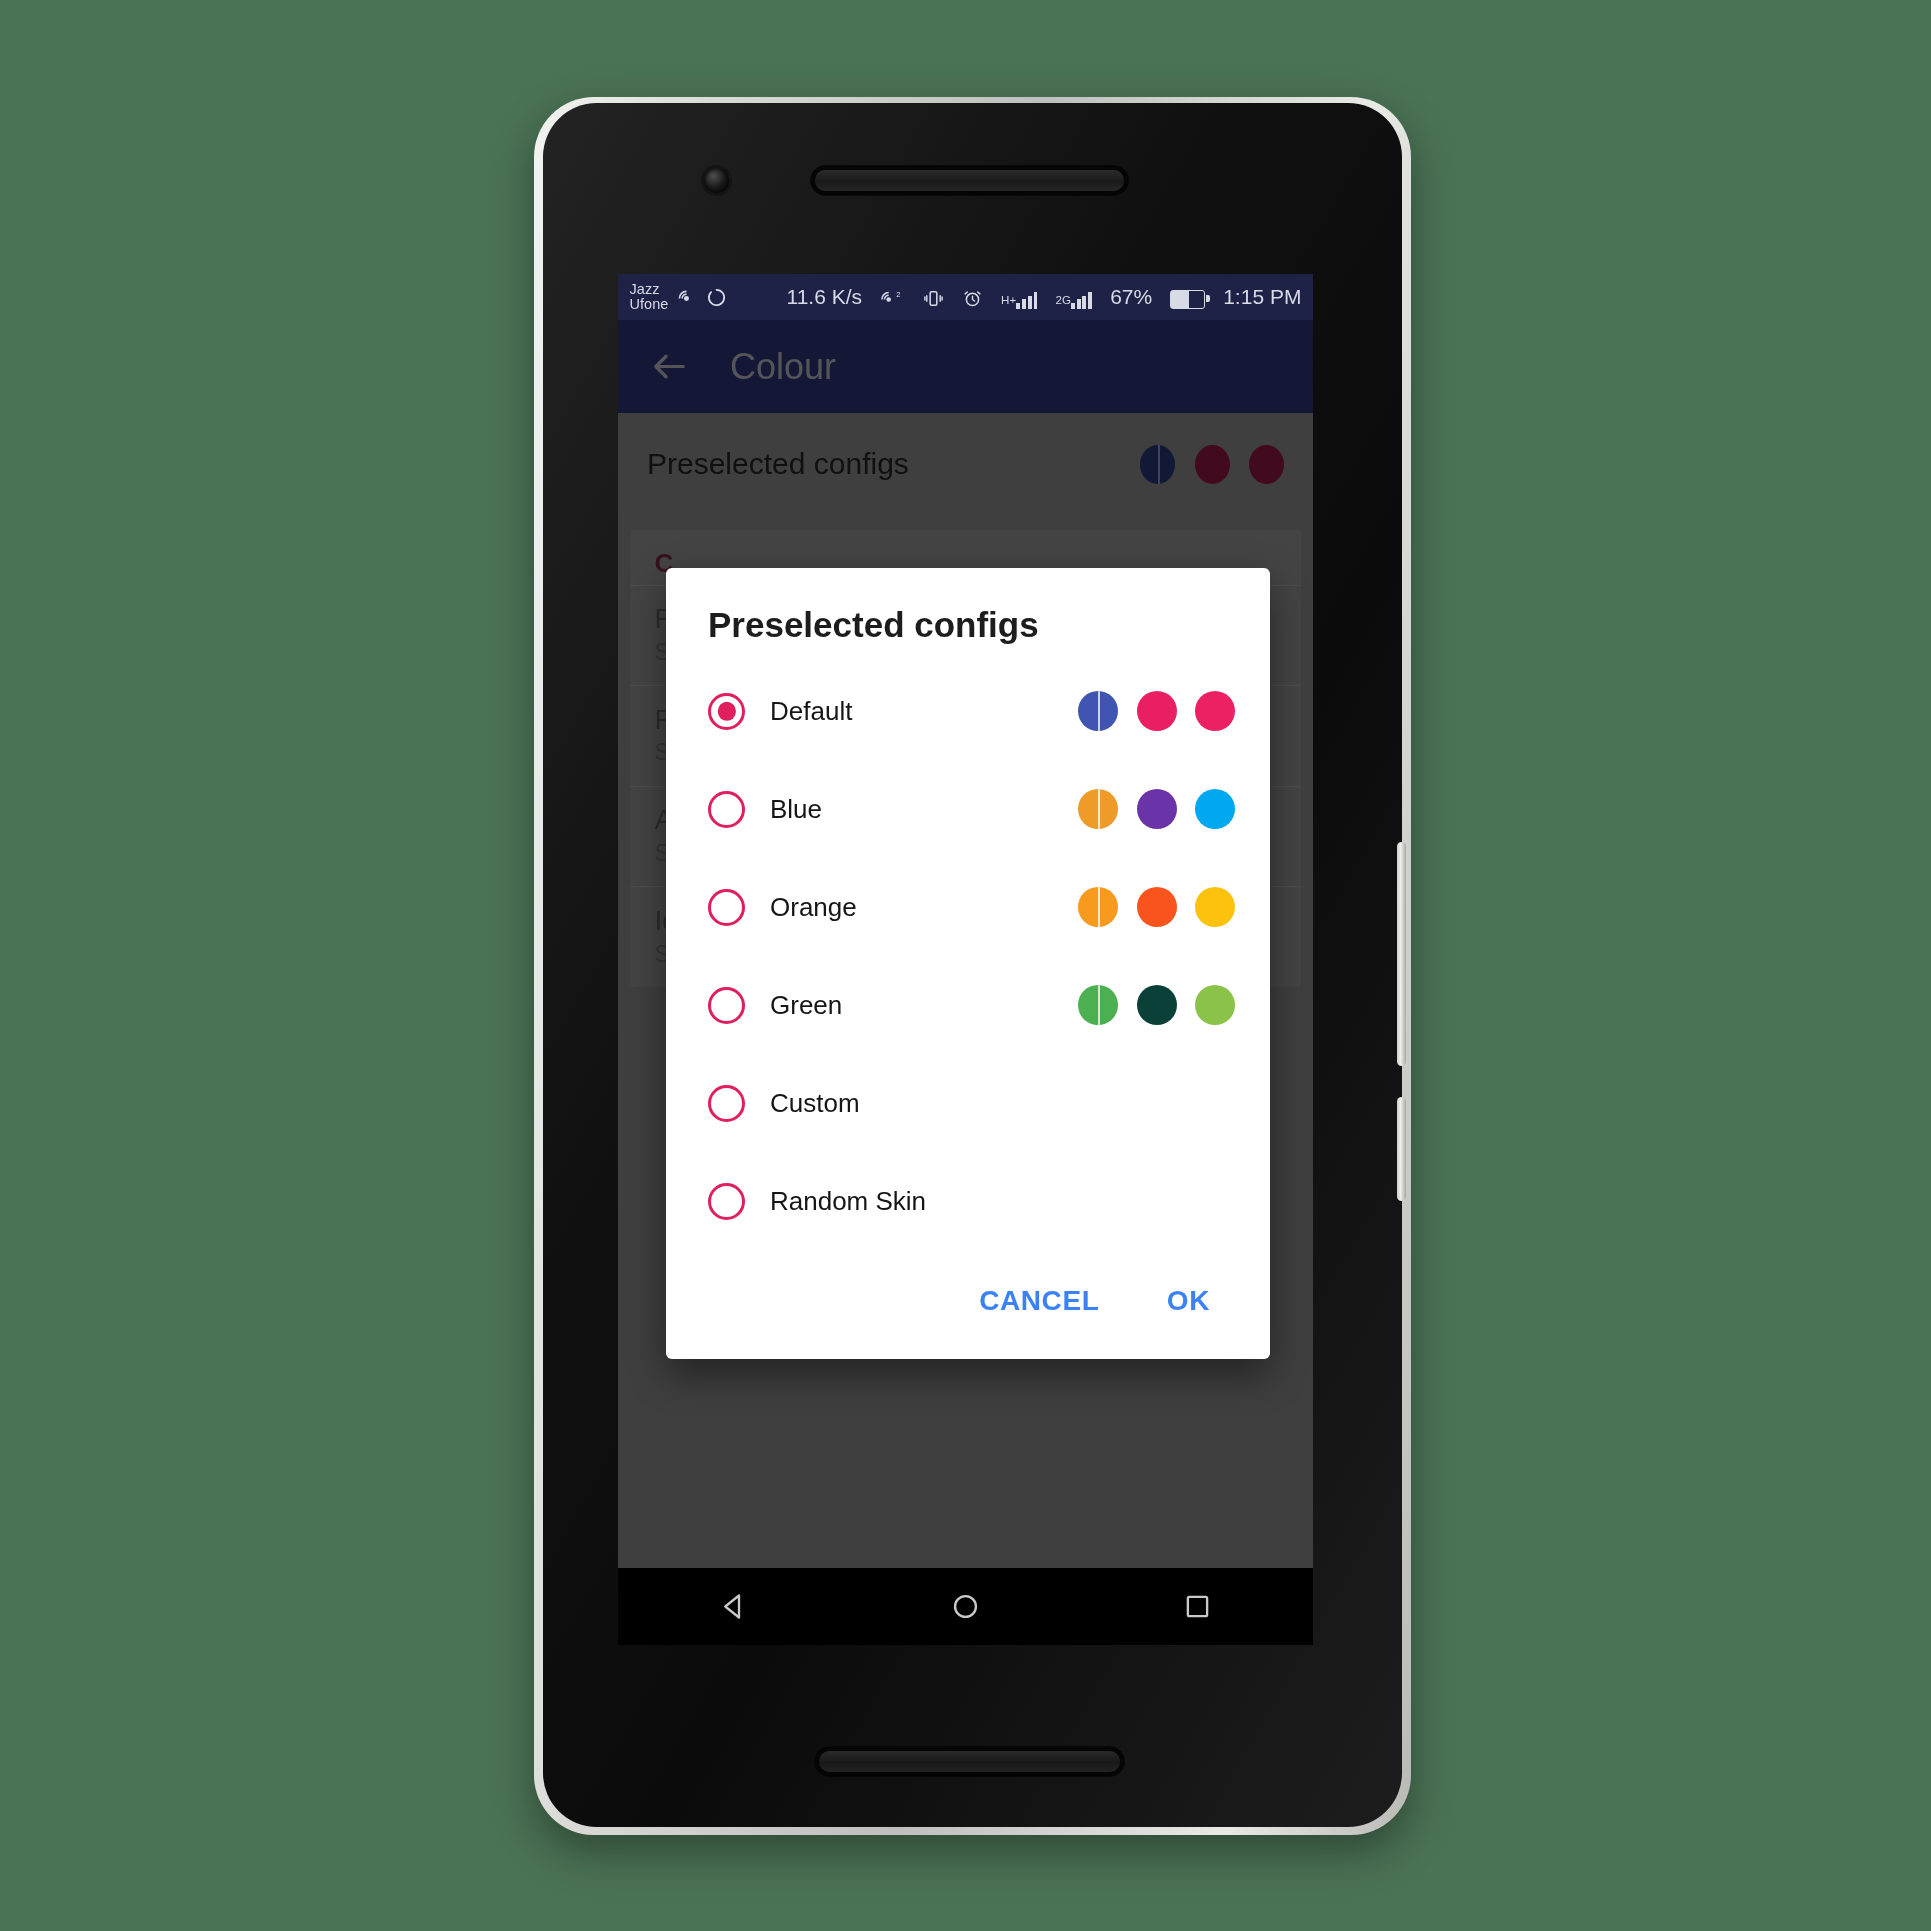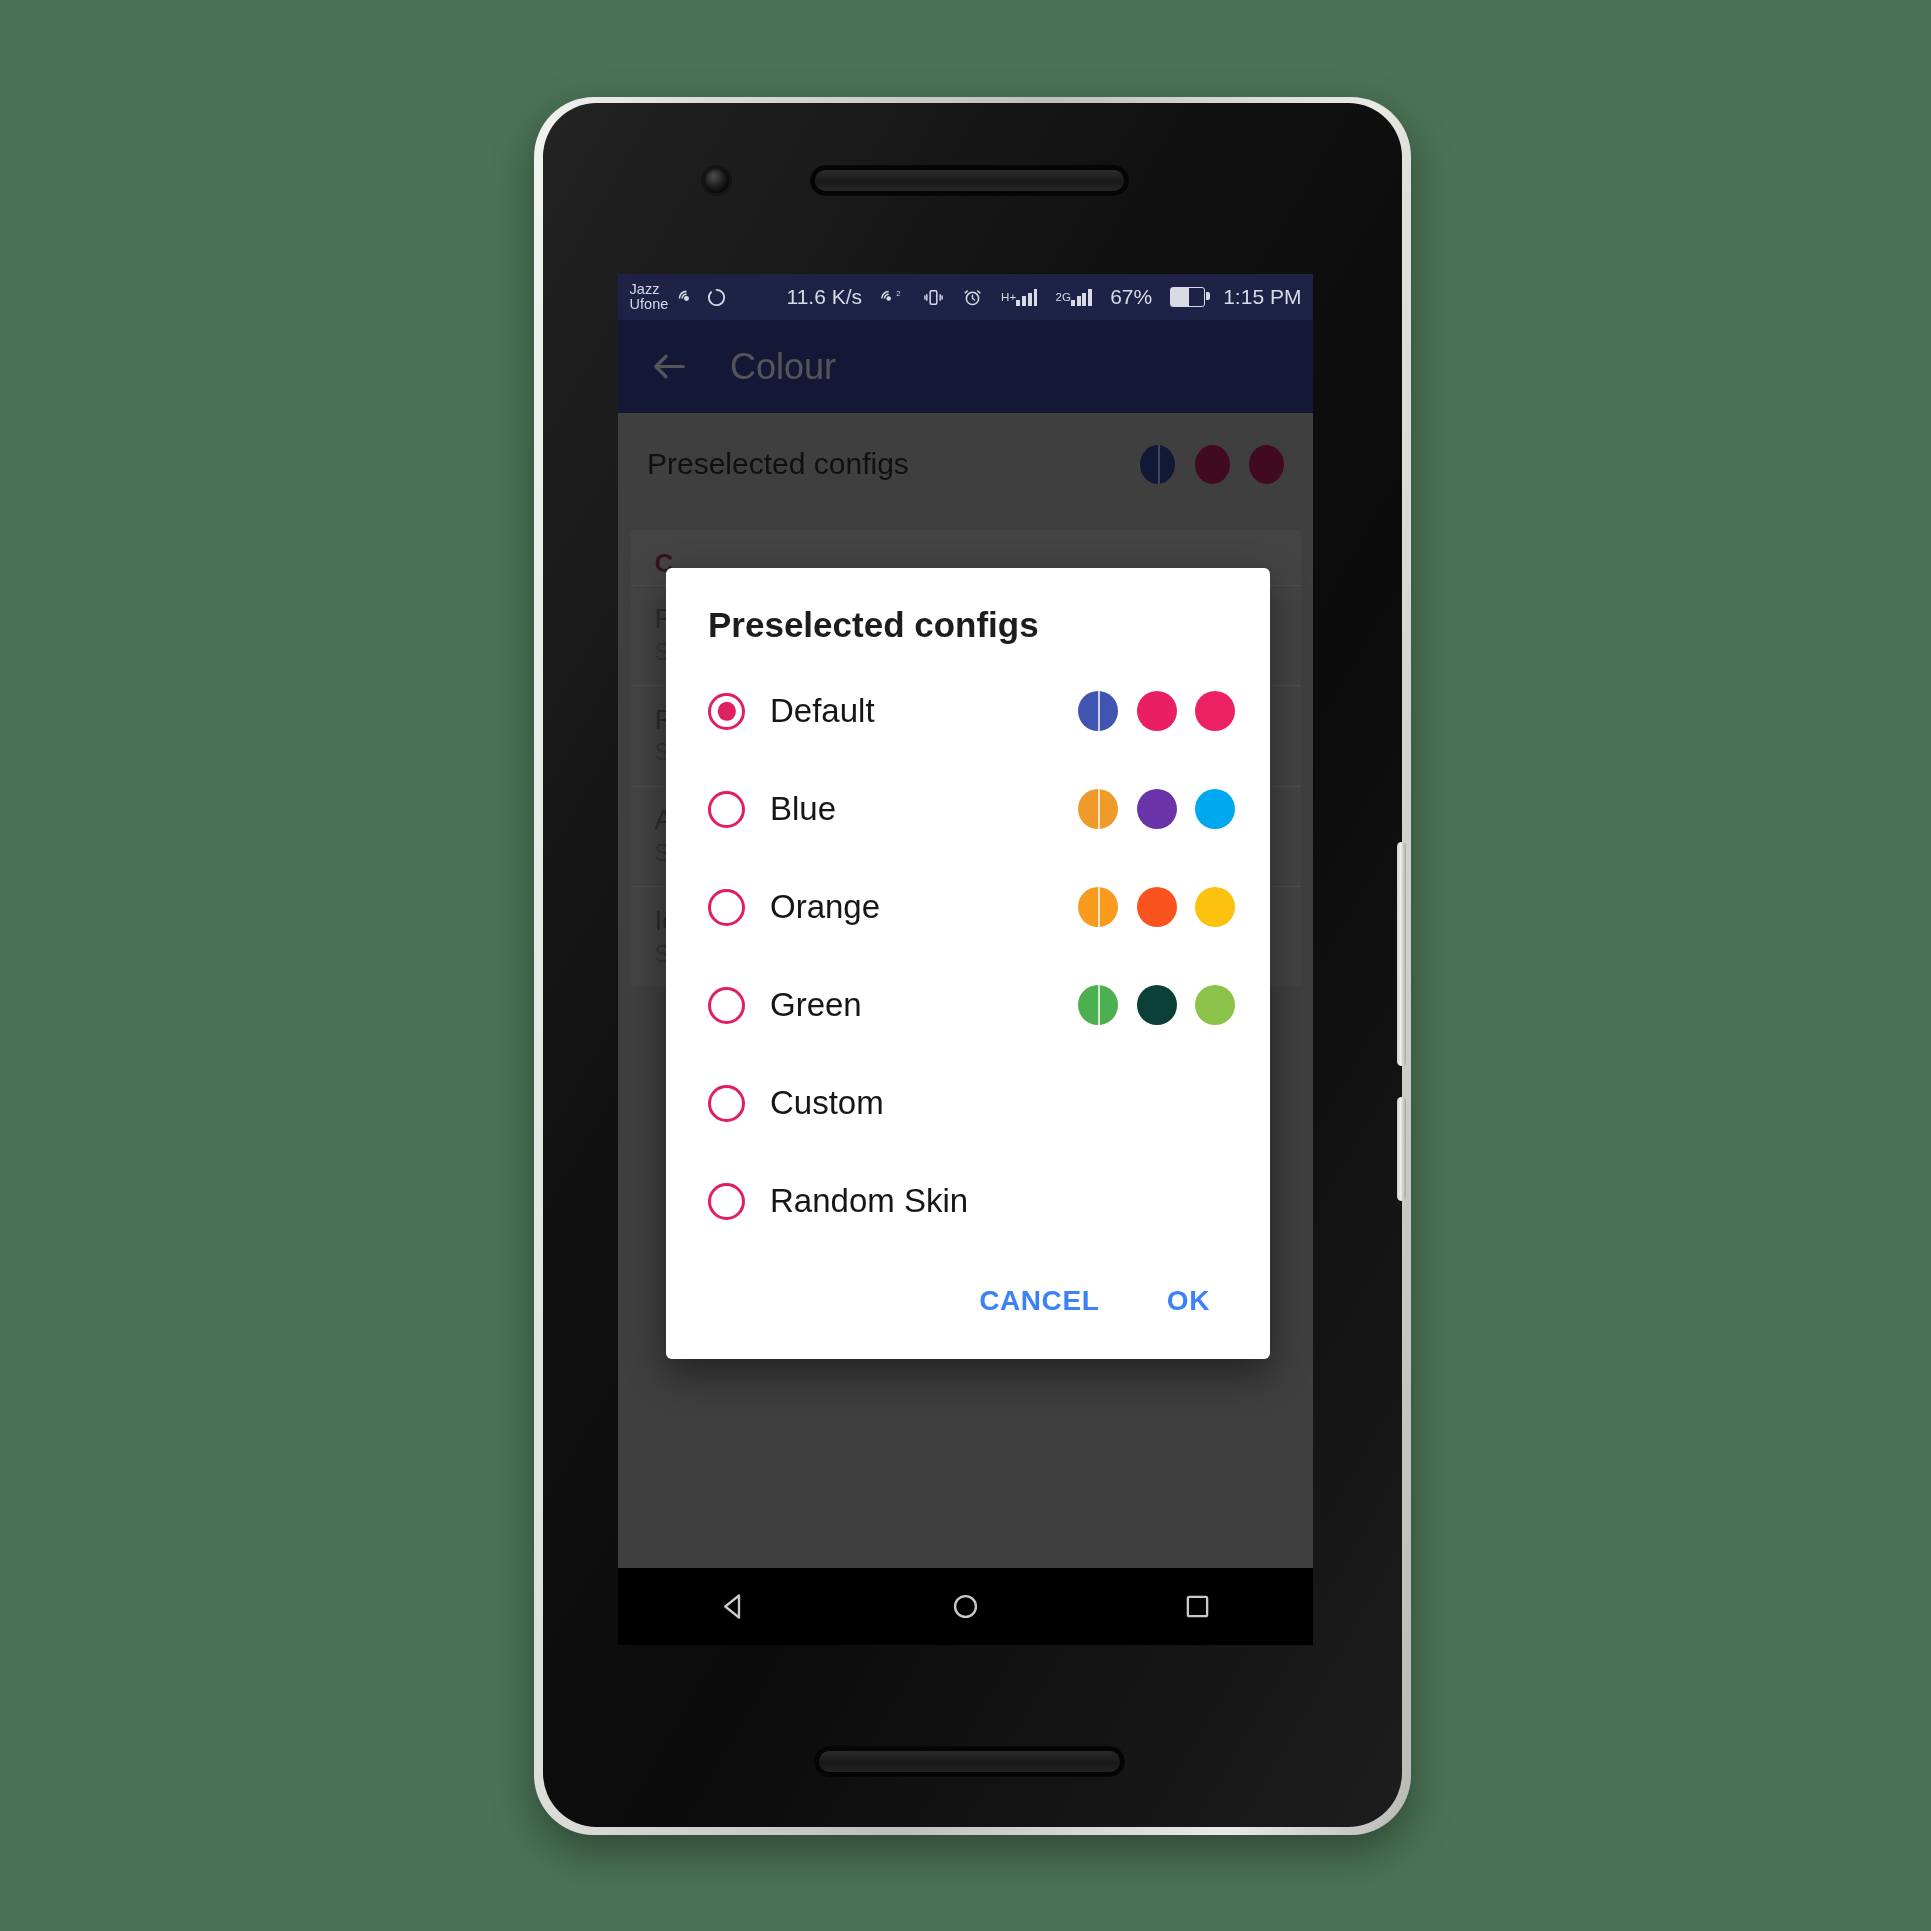--- a/index.html
+++ b/index.html
@@ -101,21 +101,21 @@
   .sb-left { display: flex; align-items: center; gap: 6.8px; }
   .carrier {
     display: flex; flex-direction: column;
     line-height: 1.02;
     font-size: 14.5px;
     color: #d8dae6;
   }
   .sb-icon { display: inline-flex; align-items: center; justify-content: center; }
   .sb-right {
     margin-left: auto;
-    display: flex; align-items: center; gap: 18px;
+    display: flex; align-items: flex-end; gap: 18px;
     font-size: 21px;
     white-space: nowrap;
   }
   .sb-sup { font-size: 11.6px; vertical-align: super; }
   .sig-bars { display:inline-flex; align-items:flex-end; gap:1.9px; height:18.3px; }
   .sig-bars i { display:block; width:3.9px; background:#d8dae6; }
   .sig-bars i:nth-child(1){height:5.8px}
   .sig-bars i:nth-child(2){height:9.7px}
   .sig-bars i:nth-child(3){height:13.5px}
   .sig-bars i:nth-child(4){height:17.4px}
@@ -237,21 +237,21 @@
     flex:0 0 auto;
   }
   .radio.checked::after{
     content:""; position:absolute;
     left:50%; top:50%; transform:translate(-50%,-50%);
     width:18.3px; height:18.3px; border-radius:50%;
     background:#e0205e;
   }
   .opt-label {
     margin-left: 25px;
-    font-size: 33px;
+    font-size: 26px;
     color:#161616;
   }
   .swatches { margin-left:auto; display:flex; gap:18.3px; }
   .sw { width:40px; height:40px; border-radius:50%; flex:0 0 auto; }
   .sw.split { position:relative; overflow:hidden; }
   .sw.split::after{
     content:""; position:absolute; left:50%; top:0; width:1.9px; height:100%;
     background:rgba(255,255,255,0.75);
   }
   .dlg-actions {

